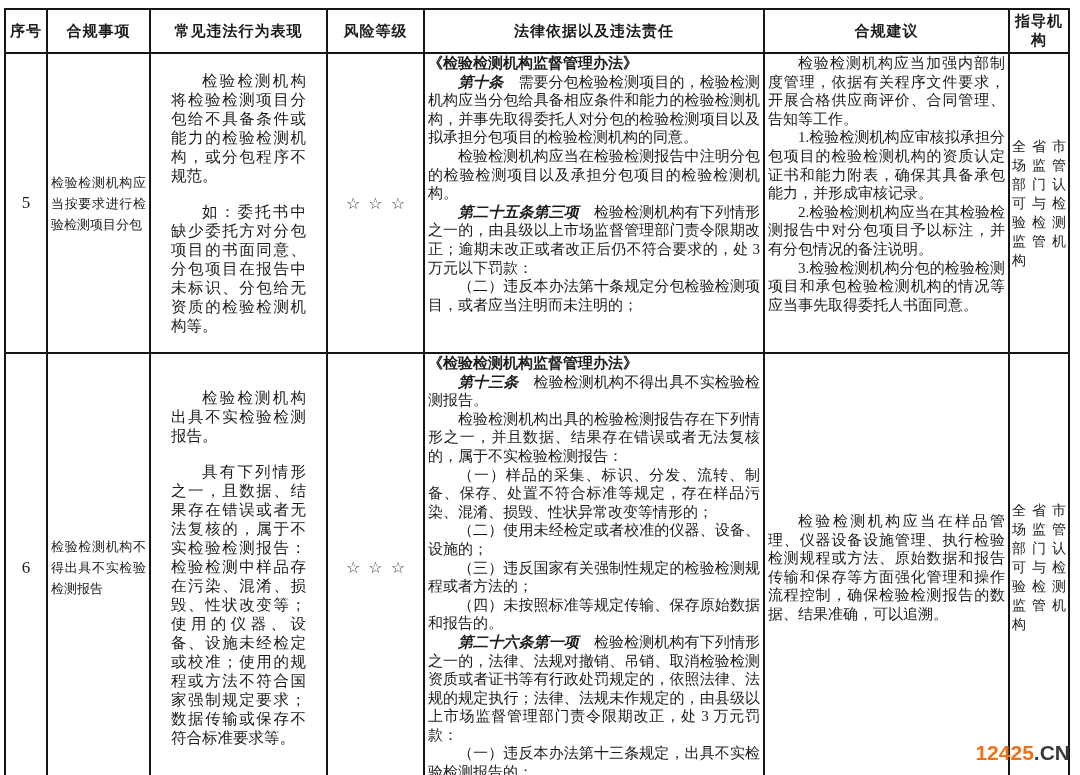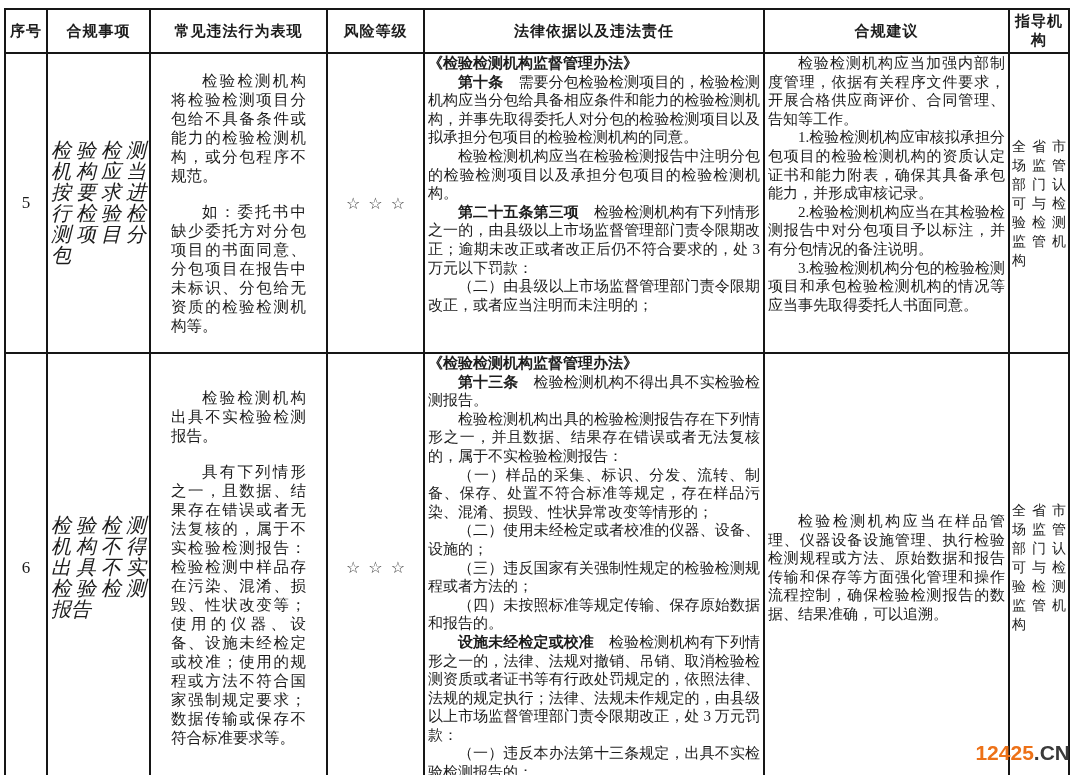--- a/index.html
+++ b/index.html
@@ -13,31 +13,31 @@
   }
   .grid th,.grid td{
     border:2px solid #161616;padding:0 3px;overflow:hidden;vertical-align:middle;
   }
   .grid th{
     font-size:15px;font-weight:bold;text-align:center;height:22px;padding:2px 0;
     letter-spacing:1px;
   }
   td.v-top{vertical-align:top;}
   td.cell-no{text-align:center;font-size:17px;}
-  td.cell-matter{font-size:20px;font-style:italic;}
+  td.cell-matter{font-size:13px;}
   td.cell-matter p{margin:0;text-align:justify;text-justify:inter-character;line-height:21px;}
   td.cell-behavior{font-size:15.5px;}
   td.cell-behavior p{margin:17px;text-align:justify;text-justify:inter-character;text-indent:2em;line-height:19px;}
   td.cell-risk{text-align:center;font-size:16px;color:#3d3d3d;letter-spacing:8px;text-indent:8px;}
   td.cell-law,td.cell-advice{font-size:15px;}
   td.cell-law p,td.cell-advice p{
     margin:0;text-align:justify;text-justify:inter-character;text-indent:2em;line-height:18.6px;
   }
   td.cell-law p.law-title{text-indent:0;font-weight:bold;}
-  td.cell-law b{font-weight:bold;}
+  td.cell-law b{font-weight:bold;font-style:italic;}
   td.cell-guide{font-size:14px;padding:0 2px;}
   td.cell-guide p{margin:0;text-align:justify;text-justify:inter-character;line-height:19px;}
   .footer-pageno{
     position:absolute;left:8px;top:742px;width:990px;text-align:center;
     font-size:19px;color:#2a2a2a;letter-spacing:2px;
   }
   .watermark{
     position:absolute;top:741px;right:10px;
     font-family:"Liberation Sans","DejaVu Sans",sans-serif;font-weight:bold;font-size:21px;
     color:#3a3a3a;white-space:nowrap;
@@ -79,21 +79,21 @@
         <td class="cell-behavior">
           <p>检验检测机构将检验检测项目分包给不具备条件或能力的检验检测机构，或分包程序不规范。</p>
           <p>如：委托书中缺少委托方对分包项目的书面同意、分包项目在报告中未标识、分包给无资质的检验检测机构等。</p>
         </td>
         <td class="cell-risk">☆☆☆</td>
         <td class="cell-law v-top">
           <p class="law-title">《检验检测机构监督管理办法》</p>
           <p><b>第十条</b><span>　需要分包检验检测项目的，检验检测机构应当分包给具备相应条件和能力的检验检测机构，并事先取得委托人对分包的检验检测项目以及拟承担分包项目的检验检测机构的同意。</span></p>
           <p><span>检验检测机构应当在检验检测报告中注明分包的检验检测项目以及承担分包项目的检验检测机构。</span></p>
           <p><b>第二十五条第三项</b><span>　检验检测机构有下列情形之一的，由县级以上市场监督管理部门责令限期改正；逾期未改正或者改正后仍不符合要求的，处 3 万元以下罚款：</span></p>
-          <p><span>（二）由县级以上市场监督管理部门责令限期改正，或者应当注明而未注明的；</span></p>
+          <p><span>（二）违反本办法第十条规定分包检验检测项目，或者应当注明而未注明的；</span></p>
         </td>
         <td class="cell-advice v-top">
           <p>检验检测机构应当加强内部制度管理，依据有关程序文件要求，开展合格供应商评价、合同管理、告知等工作。</p>
           <p>1.检验检测机构应审核拟承担分包项目的检验检测机构的资质认定证书和能力附表，确保其具备承包能力，并形成审核记录。</p>
           <p>2.检验检测机构应当在其检验检测报告中对分包项目予以标注，并有分包情况的备注说明。</p>
           <p>3.检验检测机构分包的检验检测项目和承包检验检测机构的情况等应当事先取得委托人书面同意。</p>
         </td>
         <td class="cell-guide">
           <p>全省市场监管部门认可与检验检测监管机构</p>
         </td>
@@ -109,21 +109,21 @@
         </td>
         <td class="cell-risk">☆☆☆</td>
         <td class="cell-law v-top">
           <p class="law-title">《检验检测机构监督管理办法》</p>
           <p><b>第十三条</b><span>　检验检测机构不得出具不实检验检测报告。</span></p>
           <p><span>检验检测机构出具的检验检测报告存在下列情形之一，并且数据、结果存在错误或者无法复核的，属于不实检验检测报告：</span></p>
           <p><span>（一）样品的采集、标识、分发、流转、制备、保存、处置不符合标准等规定，存在样品污染、混淆、损毁、性状异常改变等情形的；</span></p>
           <p><span>（二）使用未经检定或者校准的仪器、设备、设施的；</span></p>
           <p><span>（三）违反国家有关强制性规定的检验检测规程或者方法的；</span></p>
           <p><span>（四）未按照标准等规定传输、保存原始数据和报告的。</span></p>
-          <p><b>设施未经检定或校准</b><span>　检验检测机构有下列情形之一的，法律、法规对撤销、吊销、取消检验检测资质或者证书等有行政处罚规定的，依照法律、法规的规定执行；法律、法规未作规定的，由县级以上市场监督管理部门责令限期改正，处 3 万元罚款：</span></p>
+          <p><b>第二十六条第一项</b><span>　检验检测机构有下列情形之一的，法律、法规对撤销、吊销、取消检验检测资质或者证书等有行政处罚规定的，依照法律、法规的规定执行；法律、法规未作规定的，由县级以上市场监督管理部门责令限期改正，处 3 万元罚款：</span></p>
           <p><span>（一）违反本办法第十三条规定，出具不实检验检测报告的；</span></p>
         </td>
         <td class="cell-advice">
           <p>检验检测机构应当在样品管理、仪器设备设施管理、执行检验检测规程或方法、原始数据和报告传输和保存等方面强化管理和操作流程控制，确保检验检测报告的数据、结果准确，可以追溯。</p>
         </td>
         <td class="cell-guide">
           <p>全省市场监管部门认可与检验检测监管机构</p>
         </td>
       </tr>
     </tbody>

